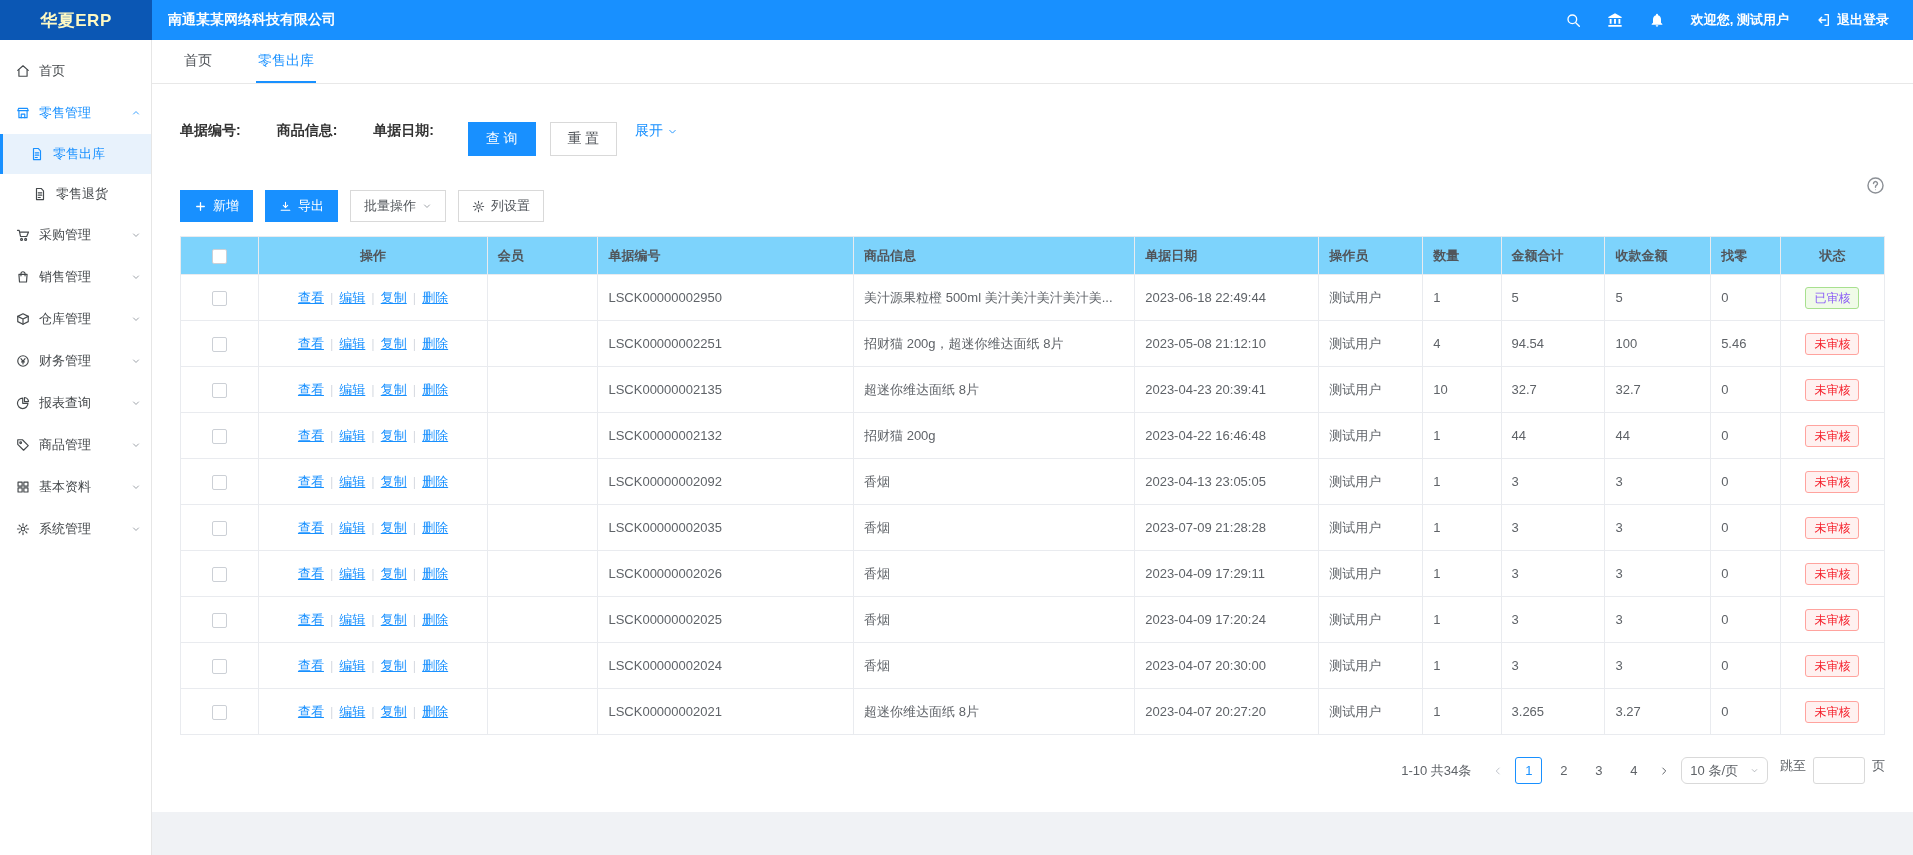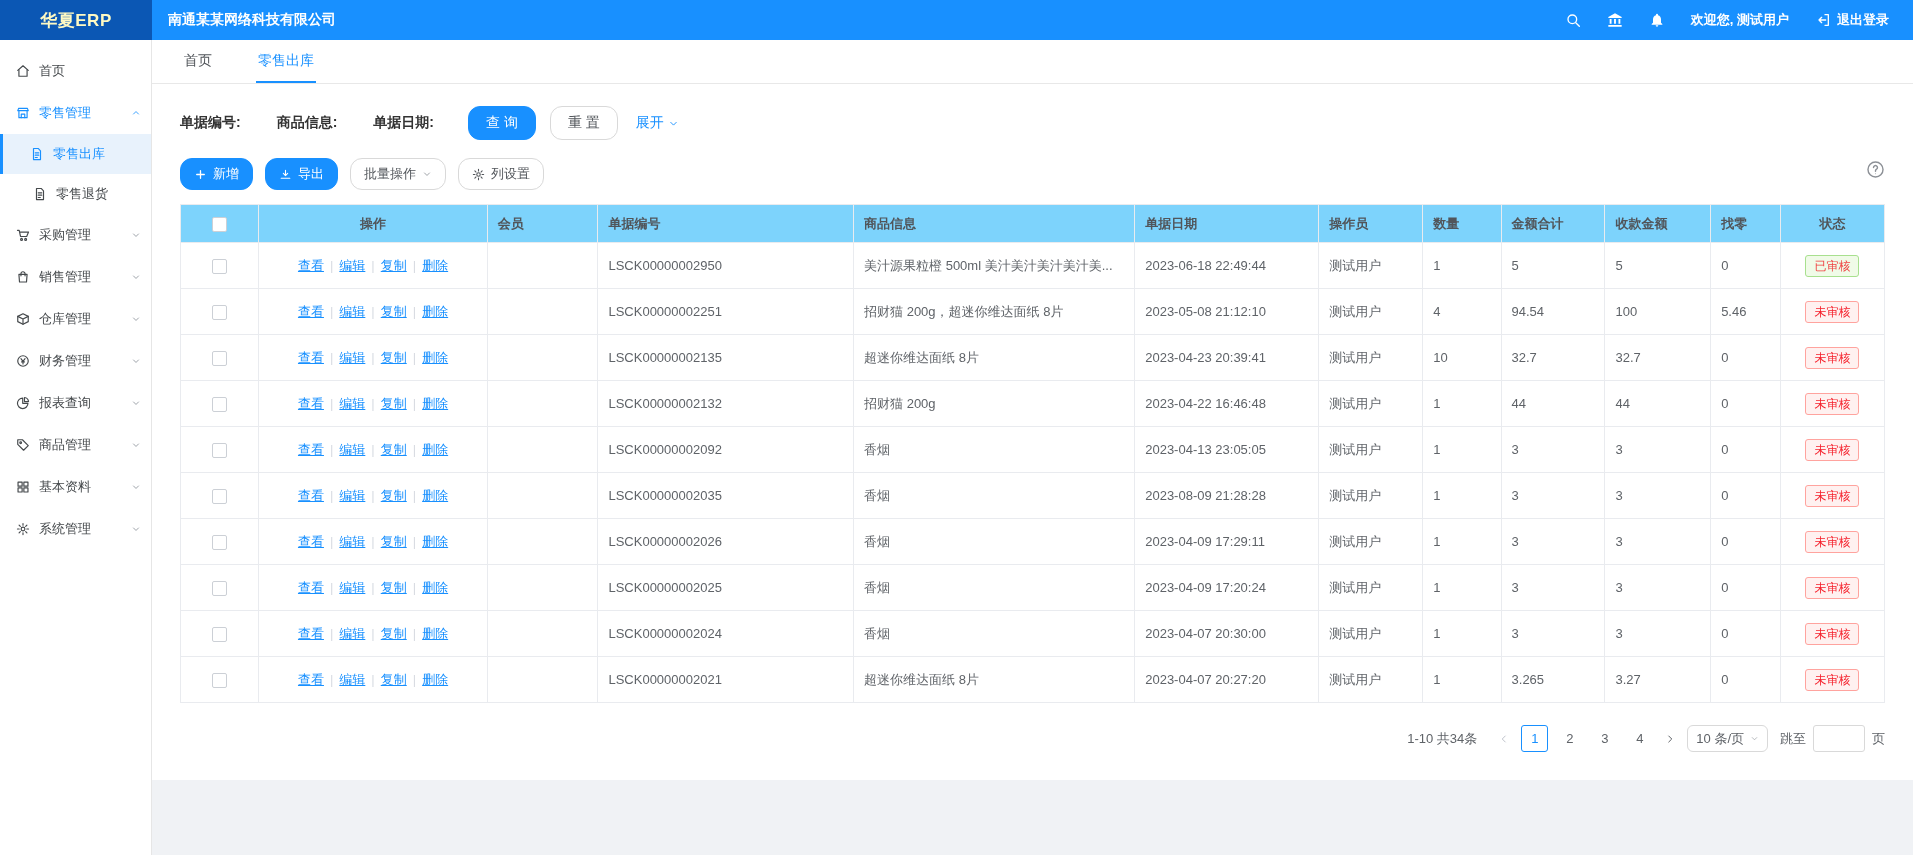--- a/index.html
+++ b/index.html
@@ -83,23 +83,23 @@
     padding: 0 11px; font-size: 13px; color: #333; outline: none;
     font-family: inherit; background: #fff;
   }
   .text-input::placeholder { color: #c0c4cc; }
   .date-range {
     height: 36px; width: 312px; border: 1px solid #d9d9d9; border-radius: 4px;
     display: flex; align-items: center; justify-content: space-between;
     padding: 0 26px; font-size: 13px; color: #c0c4cc; cursor: pointer; background: #fff;
   }
   .btn {
-    height: 34px; padding: 0 17px; border-radius: 12px; font-size: 14px;
+    height: 34px; padding: 0 17px; border-radius: 0; font-size: 14px;
     border: 1px solid #d9d9d9; background: #fff; color: #51555a;
-    cursor: pointer; font-family: Liberation Sans, sans-serif; white-space: nowrap;
+    cursor: pointer; font-family: Liberation Serif, serif; white-space: nowrap; margin-top: 16px;
   }
   .btn-primary { background: #1890ff; border-color: #1890ff; color: #fff; }
   .search-btn { margin-left: 24px; }
   .reset-btn { margin-left: 14px; }
   .expand { margin-left: 18px; color: #1890ff; display: flex; align-items: center; gap: 4px; cursor: pointer; white-space: nowrap; text-align: center; }
   .expand .chev { color: #1890ff; margin: 0; }
   .expand .chev svg { width: 11px; height: 11px; }
 
   .toolbar { display: flex; align-items: center; margin-top: 18px; position: relative; }
   .btn-sm { height: 32px; padding: 0 13px; font-size: 13px; display: inline-flex; align-items: center; gap: 6px; }
@@ -122,46 +122,46 @@
   .checkbox {
     width: 15px; height: 15px; border: 1px solid #ccd0d6; border-radius: 2px;
     display: inline-block; vertical-align: middle; background: #fff; cursor: pointer;
   }
   .action-link { color: #1890ff; text-decoration: underline; cursor: pointer; }
   .sep { color: #d8dce2; margin: 0 6px; }
   .badge {
     display: inline-block; font-size: 12px; line-height: 16px;
     padding: 2px 8px; border-radius: 3px; border: 1px solid;
   }
-  .badge.approved { color: #ef4444; border-color: #a8e08f; background: #f0fbe8; }
+  .badge.approved { color: #8b5cf6; border-color: #a8e08f; background: #f0fbe8; }
   .badge.pending  { color: #f5222d; border-color: #ffa39e; background: #fff1f0; }
 
   
   .pagination {
     display: flex; justify-content: flex-end; align-items: center;
     margin-top: 22px; font-size: 13px; color: #5f6368; gap: 8px;
   }
   .pg-total { margin-right: 10px; }
   .pg-arrow { display: flex; align-items: center; cursor: pointer; padding: 0 3px; }
   .pg-arrow svg { width: 12px; height: 12px; fill: none; stroke-width: 2; stroke-linecap: round; stroke-linejoin: round; }
   .pg-arrow.prev svg { stroke: #c0c4cc; }
   .pg-arrow.next svg { stroke: #5f6368; }
   .pages { display: flex; gap: 8px; }
   .pg-num {
     min-width: 27px; height: 27px; line-height: 25px; text-align: center;
     border: 1px solid transparent; border-radius: 3px; cursor: pointer;
   }
   .pg-num.active { border-color: #1890ff; color: #1890ff; background: #fff; }
   .pg-size {
     height: 27px; border: 1px solid #d9d9d9; border-radius: 6px;
-    display: flex; align-items: center; gap: 6px; padding: 0 8px; cursor: pointer;
+    display: flex; align-items: center; gap: 12px; padding: 0 8px; cursor: pointer;
   }
   .pg-size .chev { color: #a0a4aa; margin: 0; }
   .pg-size .chev svg { width: 9px; height: 9px; }
-  .pg-jump { display: flex; align-items: center; gap: 7px; margin-left: 4px; }
+  .pg-jump { display: flex; gap: 7px; margin-left: 4px; }
   .pg-input { width: 52px; height: 27px; border: 1px solid #d9d9d9; border-radius: 3px; outline: none; padding: 0 6px; font-family: inherit; }
 </style>
 </head>
 <body>
 
 <header class="top-header">
   <div class="logo">华夏ERP</div>
   <div class="header-main">
     <span class="company">南通某某网络科技有限公司</span>
     <div class="header-right">
@@ -523,21 +523,21 @@
                 <td>3</td>
                 <td>0</td>
                 <td class="center"><span class="badge pending">未审核</span></td>
               </tr>
               <tr>
                 <td class="center"><span class="checkbox"></span></td>
                 <td class="center"><a class="action-link">查看</a><span class="sep">|</span><a class="action-link">编辑</a><span class="sep">|</span><a class="action-link">复制</a><span class="sep">|</span><a class="action-link">删除</a></td>
                 <td></td>
                 <td>LSCK00000002035</td>
                 <td title="香烟">香烟</td>
-                <td>2023-08-09 21:28:28</td>
+                <td>2023-07-09 21:28:28</td>
                 <td>测试用户</td>
                 <td>1</td>
                 <td>3</td>
                 <td>3</td>
                 <td>0</td>
                 <td class="center"><span class="badge pending">未审核</span></td>
               </tr>
               <tr>
                 <td class="center"><span class="checkbox"></span></td>
                 <td class="center"><a class="action-link">查看</a><span class="sep">|</span><a class="action-link">编辑</a><span class="sep">|</span><a class="action-link">复制</a><span class="sep">|</span><a class="action-link">删除</a></td>

